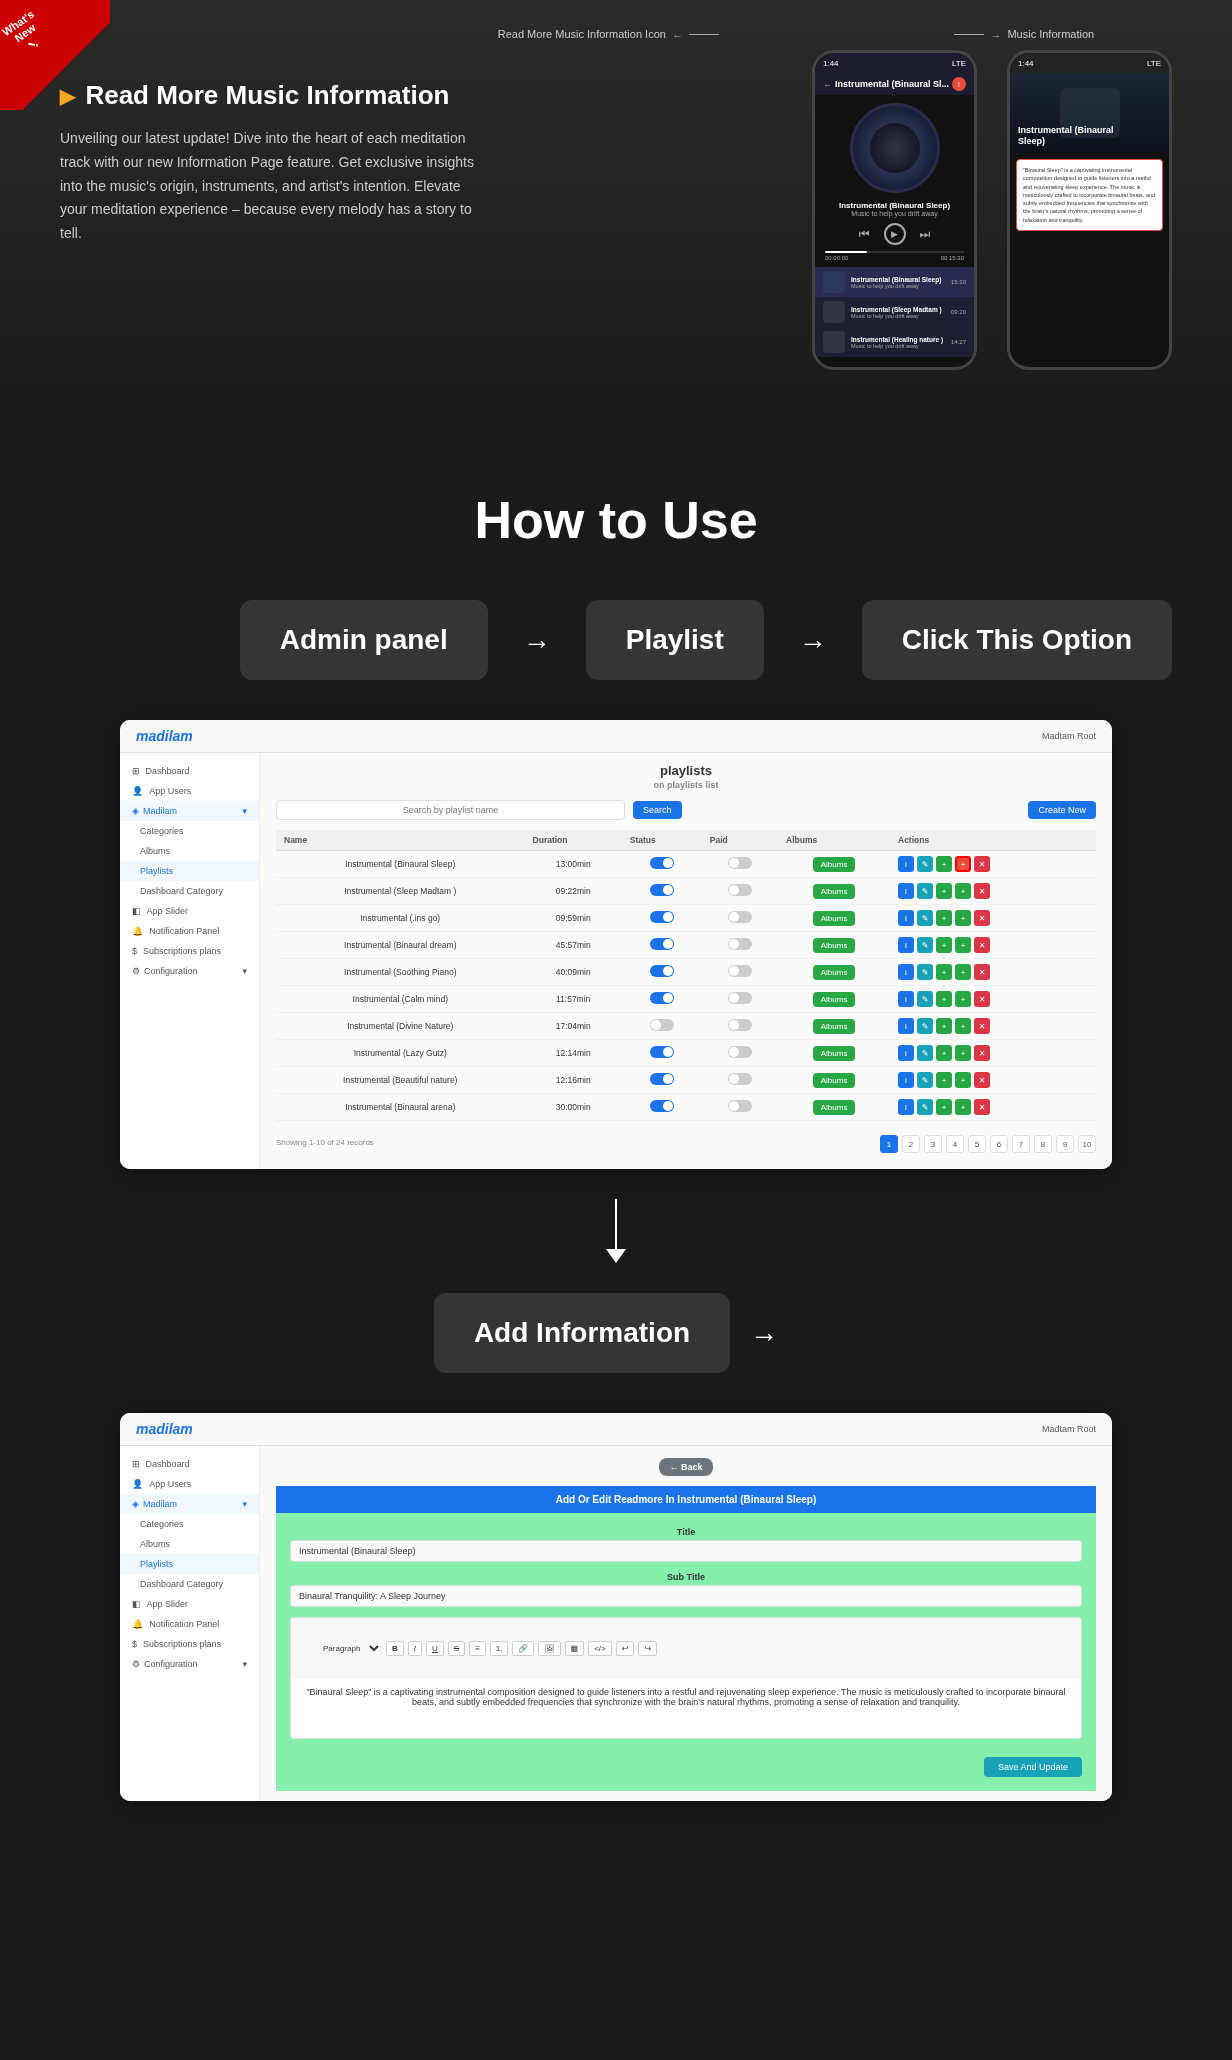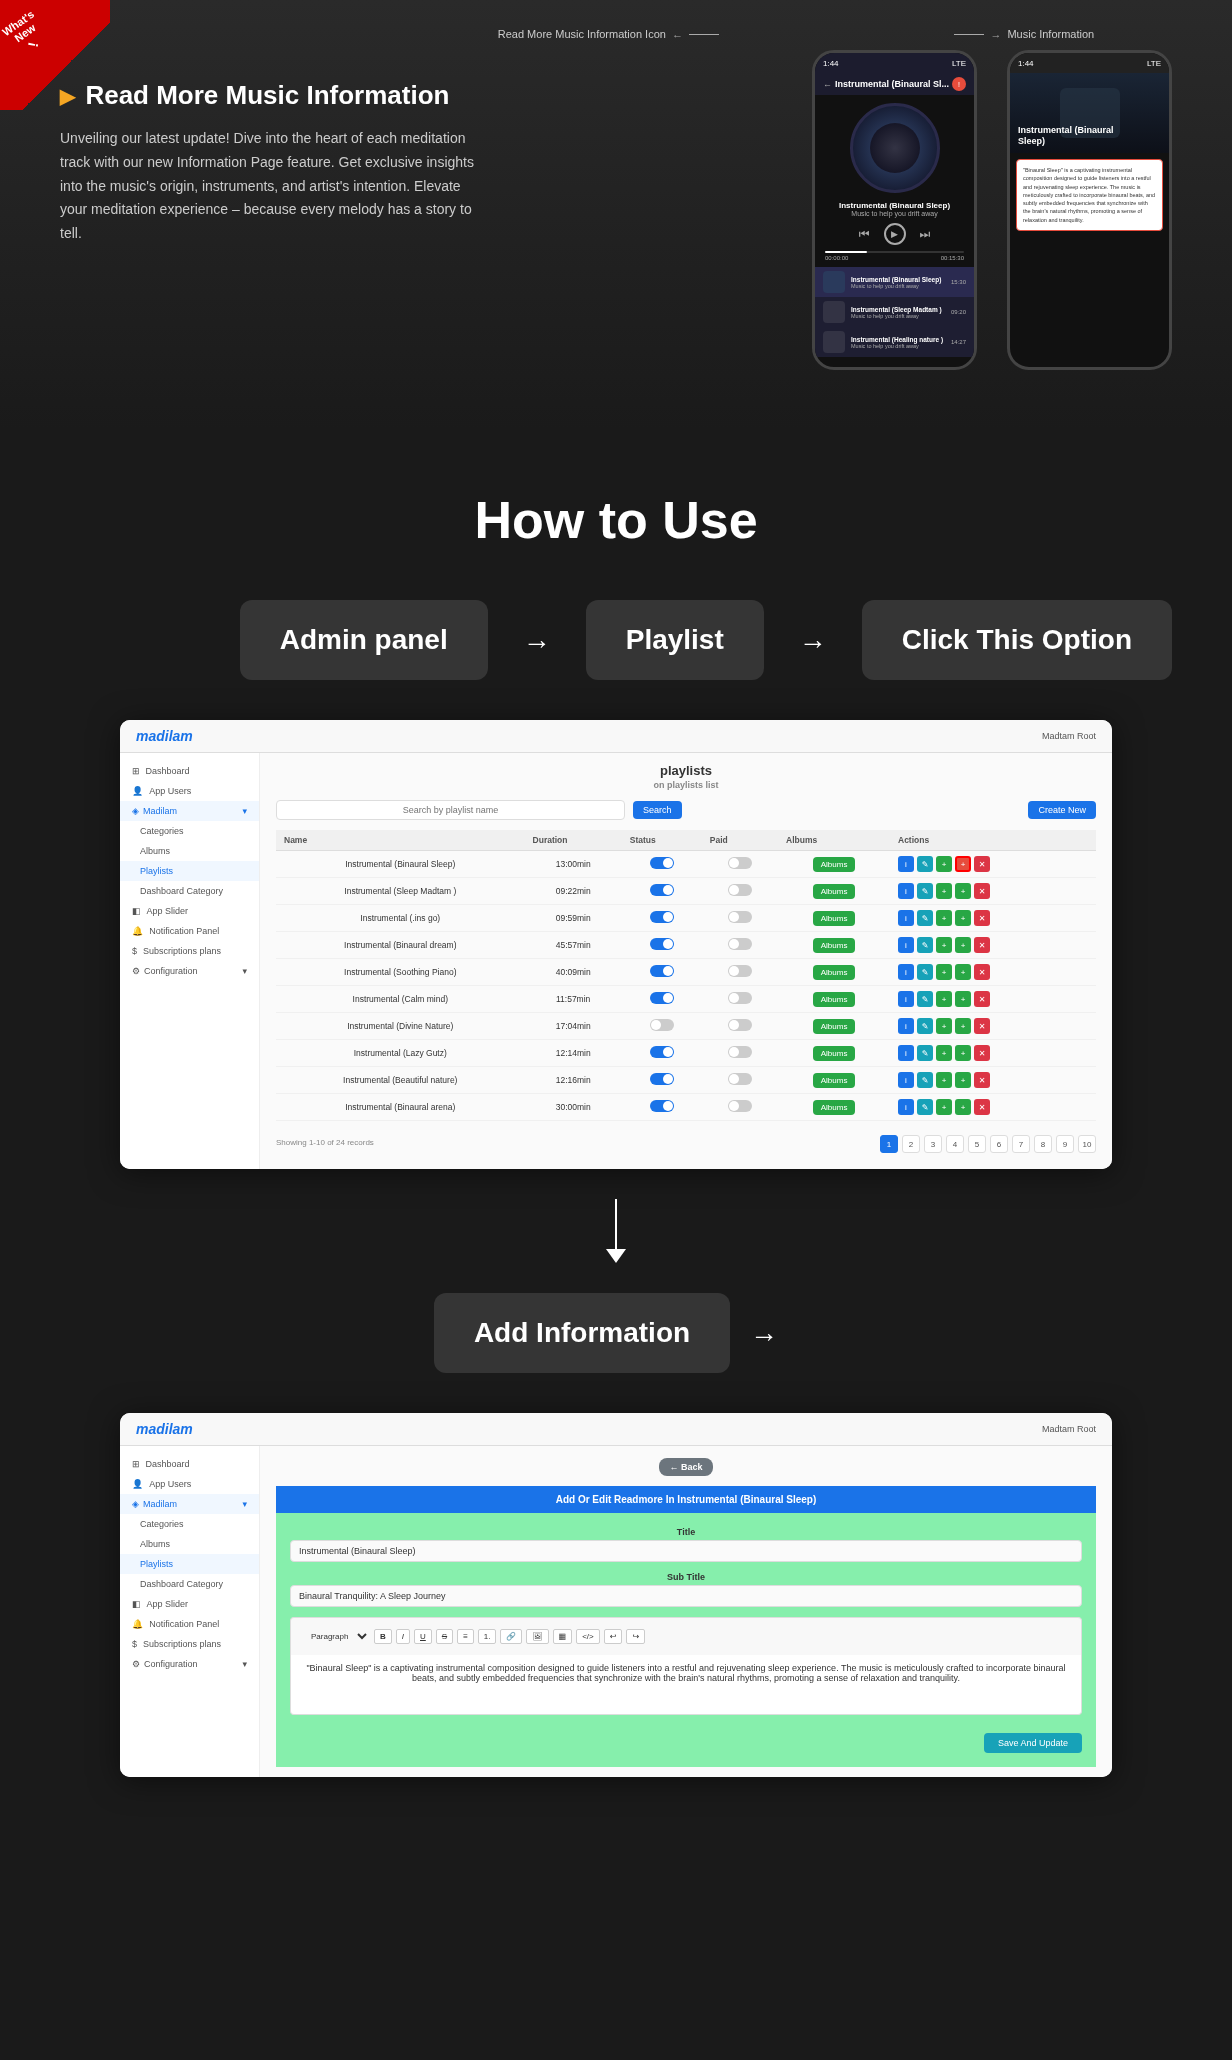--- a/index.html
+++ b/index.html
@@ -547,21 +547,21 @@
       border: 1px solid #ddd;
       border-radius: 4px;
       font-size: 9px;
       color: #333;
       background: #fafafa;
     }
     .form-toolbar {
       display: flex;
       gap: 4px;
       flex-wrap: wrap;
-      padding: 11px;
+      padding: 23px;
       border: 1px solid #ddd;
       border-bottom: none;
       border-radius: 4px 4px 0 0;
       background: #f8f8f8;
     }
     .form-toolbar-btn {
       padding: 2px 5px;
       font-size: 8px;
       border: 1px solid #ccc;
       background: #fff;

